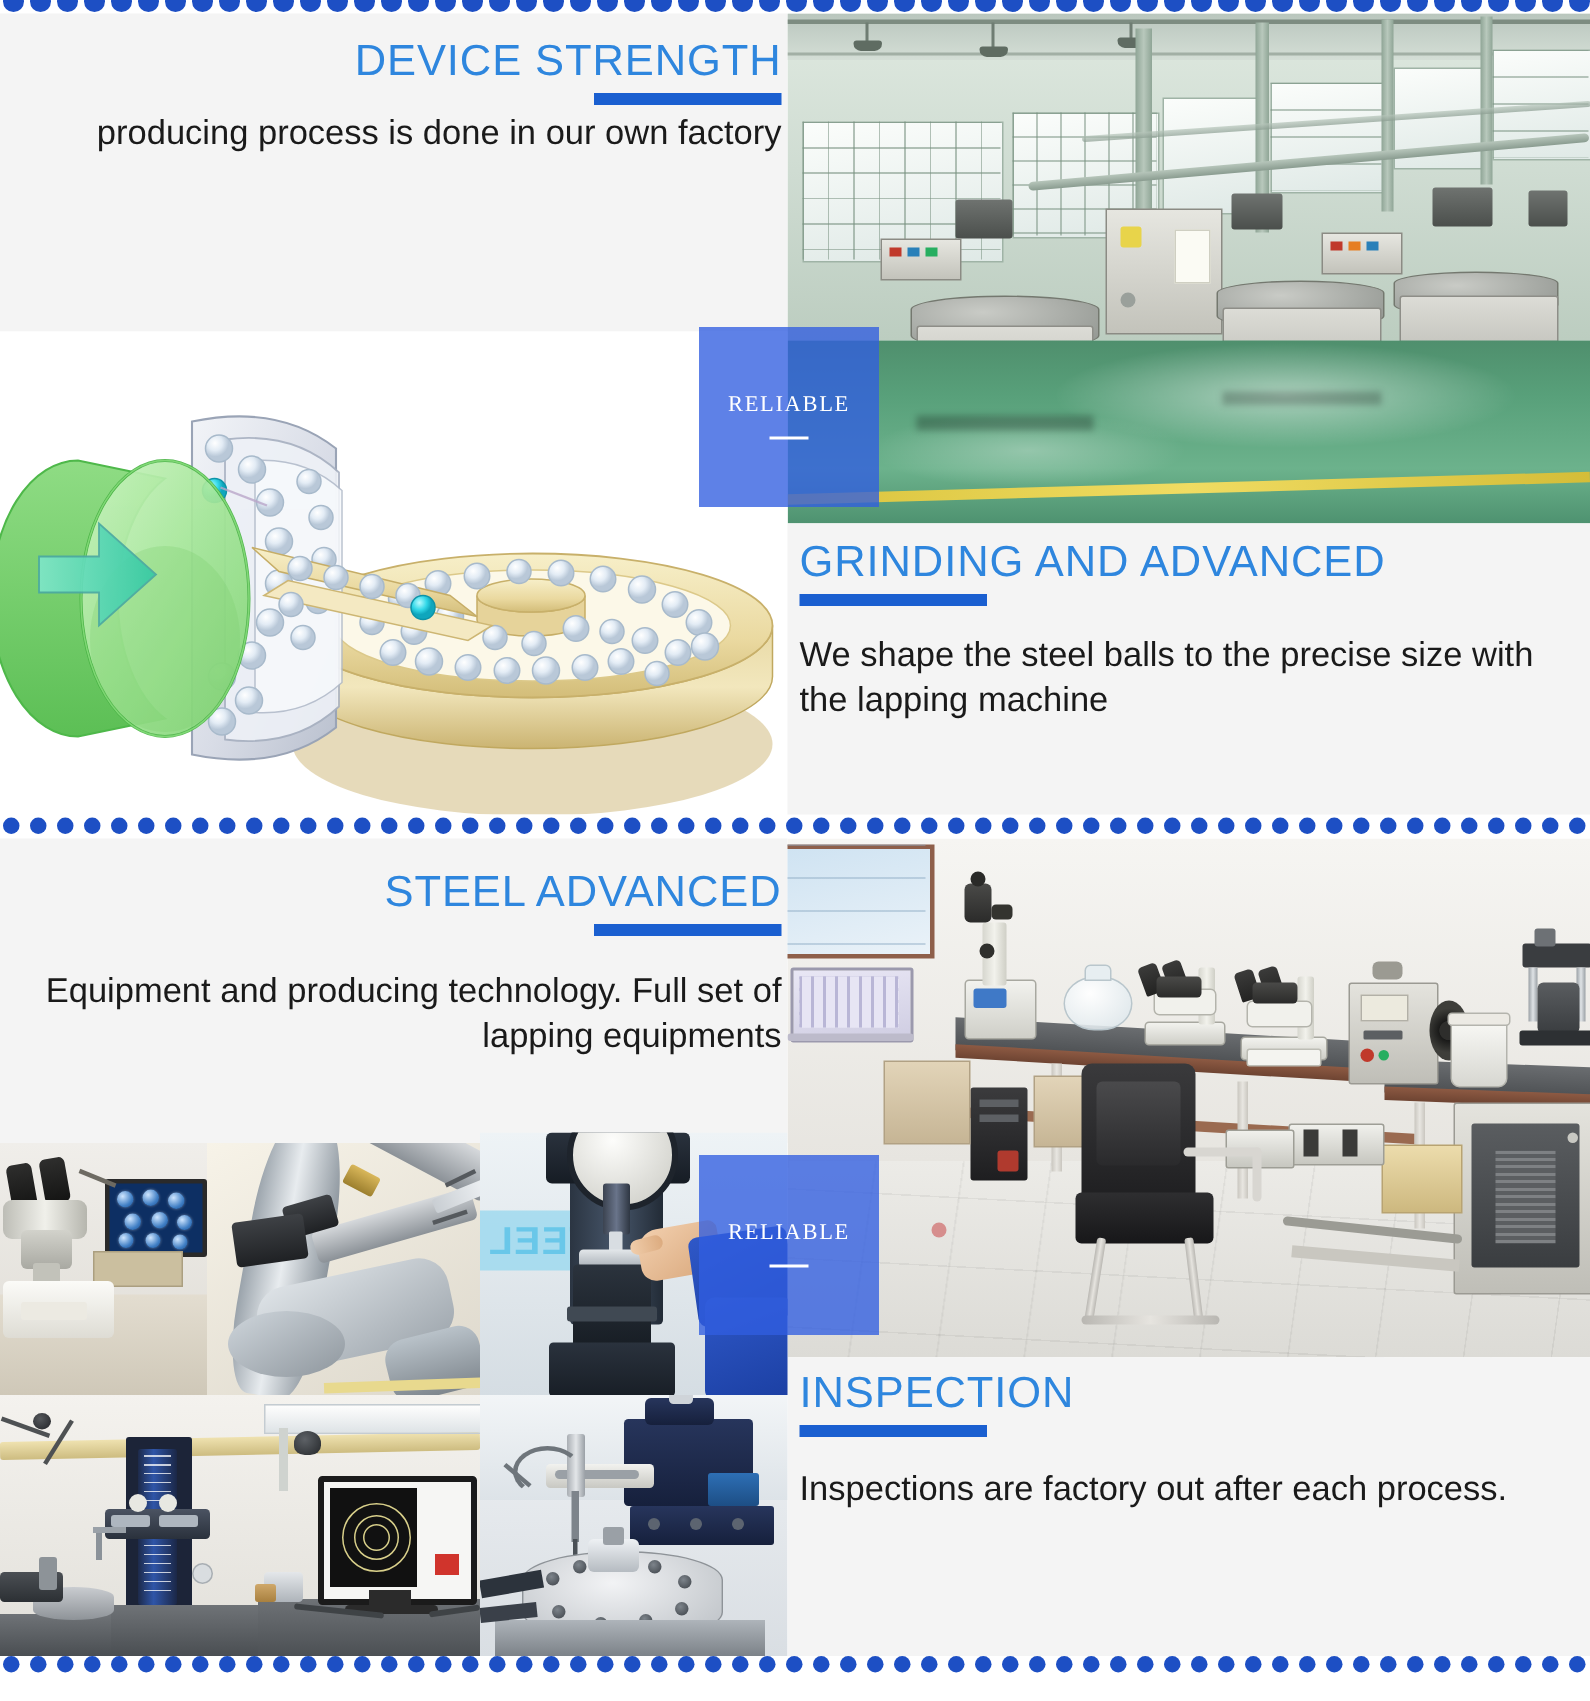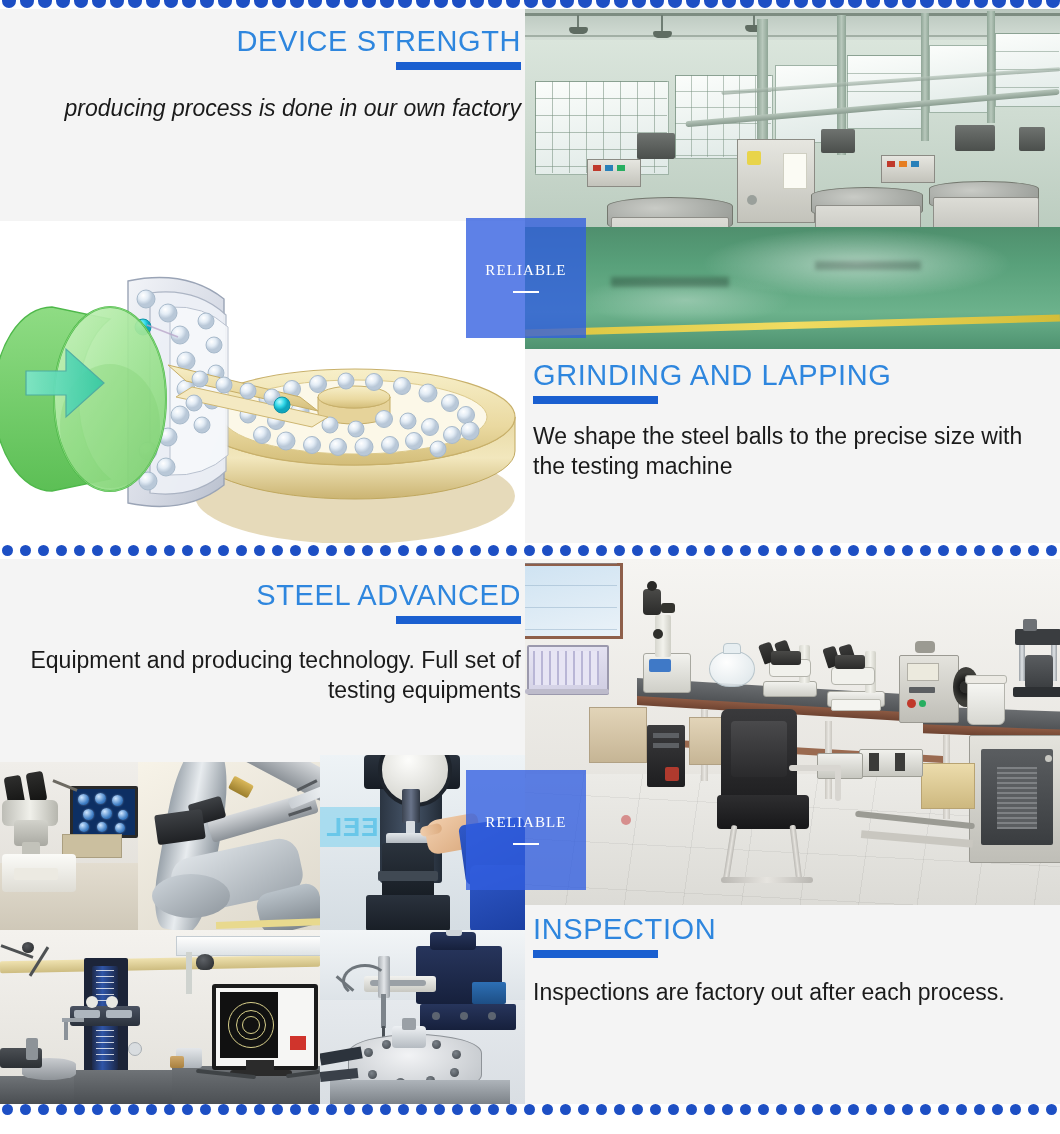--- a/index.html
+++ b/index.html
@@ -55,21 +55,21 @@
     font-weight:400;
   }
 
   
   #p-factory{ left:0; top:9px; width:525px; height:212px; }
   #p-factory .inner{
     position:absolute; right:4px; top:18px; width:500px;
     text-align:right;
   }
   #p-factory .accentbar{ width:125px; margin-left:auto; }
-  #p-factory .body-text{ margin-top:24px;font-style:italic; }
+  #p-factory .body-text{ margin-top:4px; }
 
   
   #p-photo-factory{ left:525px; top:9px; width:535px; height:340px; }
 
   
   #p-illus{ left:0; top:221px; width:525px; height:322px; background:#ffffff; }
 
   
   #p-grinding{ left:525px; top:349px; width:535px; height:194px; }
   #p-grinding .inner{ position:absolute; left:8px; top:12px; width:525px; }
@@ -532,23 +532,23 @@
       <ellipse cx="110" cy="178" rx="56" ry="92" fill="none" stroke="#8ce07f" stroke-width="1" opacity=".8"></ellipse>
 
       <ellipse cx="110" cy="205" rx="50" ry="62" fill="#79cc6c" opacity=".28"></ellipse>
 
       <path d="M26 150 h40 v-22 l38 34 l-38 34 v-22 h-40 z" fill="url(#gArrow)" stroke="#4aa9a2" stroke-width="1.2" opacity=".92"></path>
     </svg>
   </div>
 
   <div class="panel txtpanel" id="p-grinding">
     <div class="inner">
-      <div class="heading">GRINDING AND LAPPING</div>
+      <div class="heading">GRINDING AND ADVANCED</div>
       <div class="accentbar"></div>
-      <div class="body-text">We shape the steel balls to the precise size with the testing machine</div>
+      <div class="body-text">We shape the steel balls to the precise size with the lapping machine</div>
     </div>
   </div>
 
   <div class="reliable" id="badge-top">
     <div class="rl-text">RELIABLE</div>
     <div class="rl-dash"></div>
   </div>
 
   <div class="dots mid" id="dots-mid">
       <span class="dot" style="left:2px;top:2px;width:11px;height:11px;background:#1d4fc4;"></span>
@@ -609,21 +609,21 @@
       <span class="dot" style="left:992px;top:2px;width:11px;height:11px;background:#1d4fc4;"></span>
       <span class="dot" style="left:1010px;top:2px;width:11px;height:11px;background:#1d4fc4;"></span>
       <span class="dot" style="left:1028px;top:2px;width:11px;height:11px;background:#1d4fc4;"></span>
       <span class="dot" style="left:1046px;top:2px;width:11px;height:11px;background:#1d4fc4;"></span>
     </div>
 
   <div class="panel txtpanel" id="p-device">
     <div class="inner">
       <div class="heading">STEEL ADVANCED</div>
       <div class="accentbar"></div>
-      <div class="body-text">Equipment and producing technology. Full set of testing equipments</div>
+      <div class="body-text">Equipment and producing technology. Full set of lapping equipments</div>
     </div>
   </div>
 
   <div class="panel" id="p-photo-lab">
     <div class="scene">
       <div class="ly l-wall"></div>
       <div class="ly l-floor"></div>
 
       <div class="ly" style="left:0;bottom:0;right:0;height:38%;
         background:repeating-linear-gradient(98deg,rgba(0,0,0,.055) 0 1px,rgba(0,0,0,0) 1px 58px),

